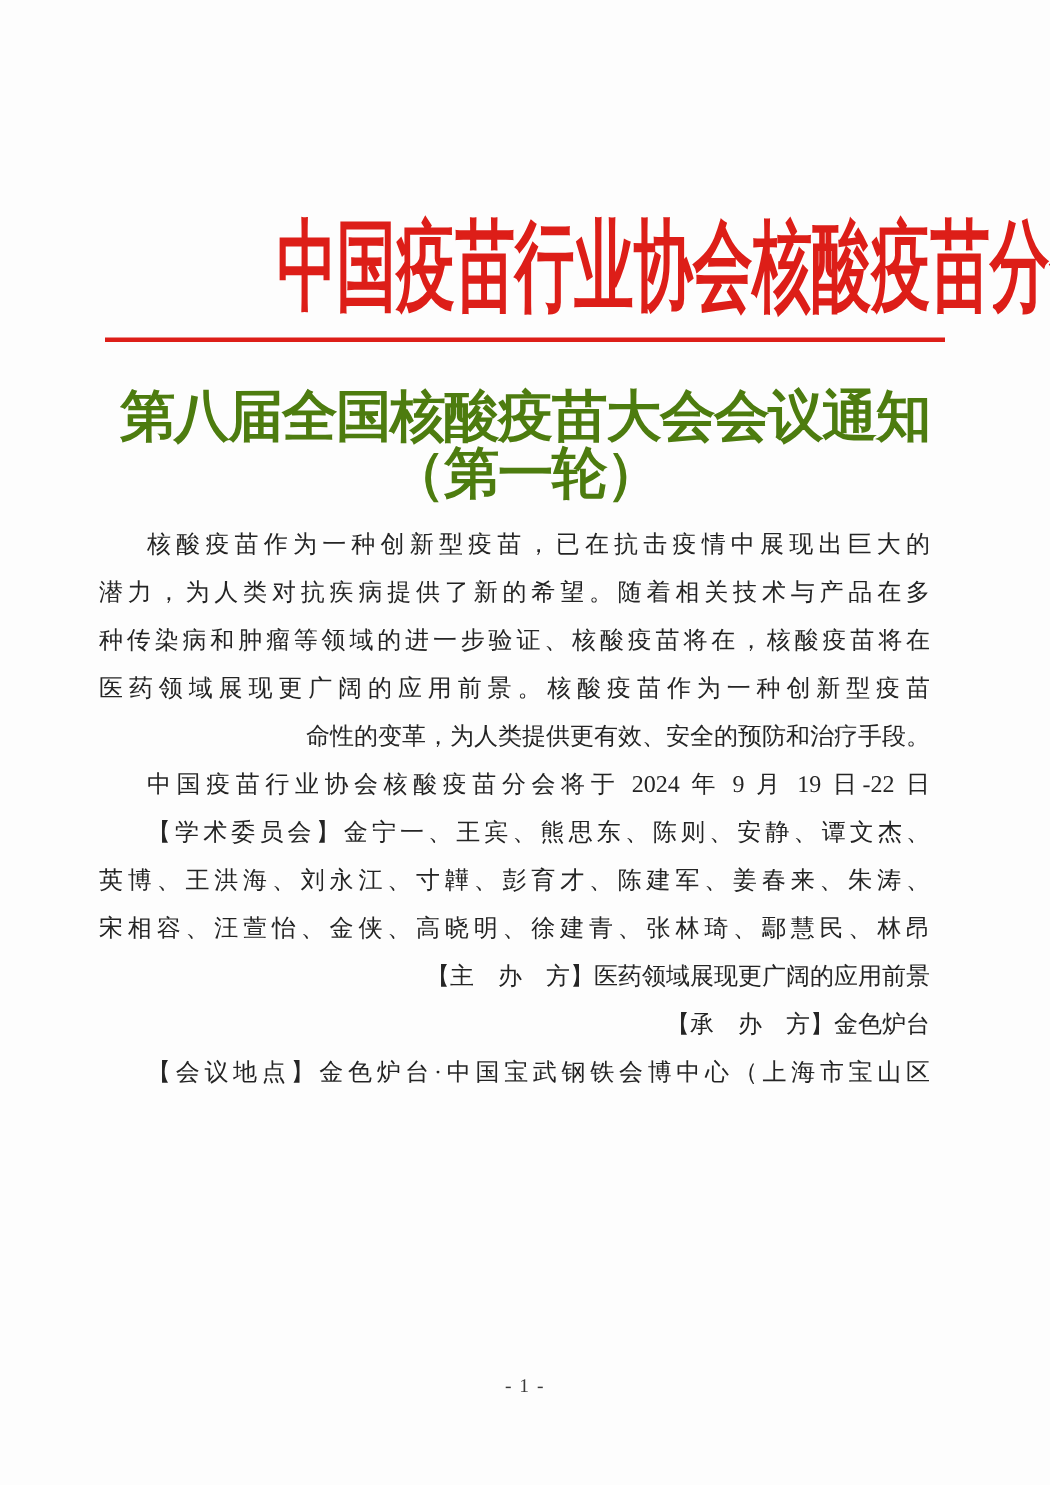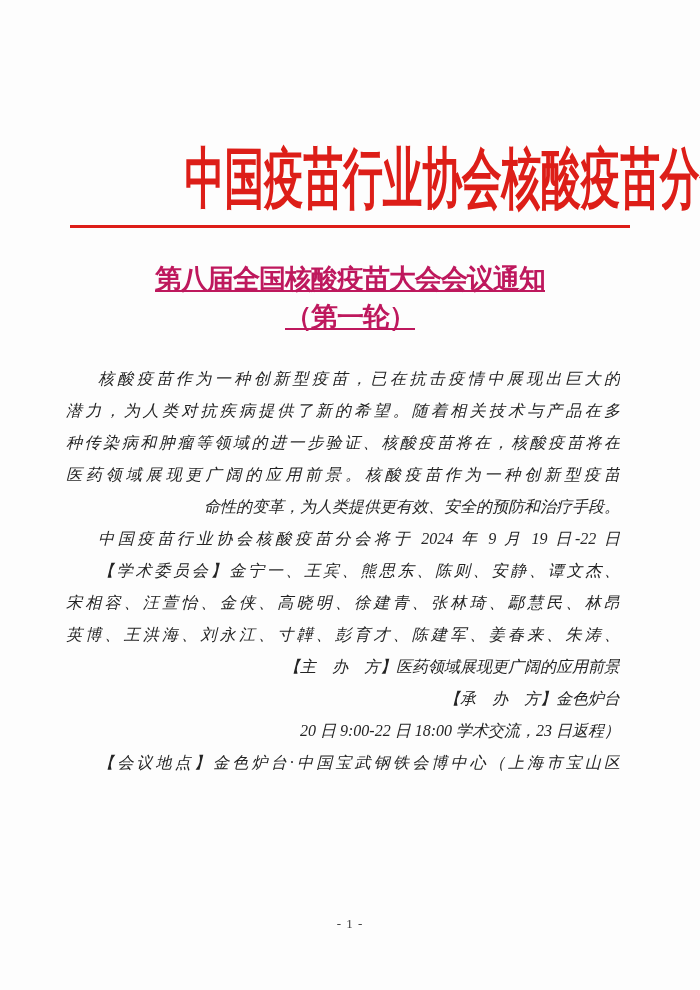--- a/index.html
+++ b/index.html
@@ -29,30 +29,28 @@
   }
   .red-rule {
     width: 560px;
     height: 3px;
     margin: 13px auto 0 auto;
     background: var(--accent, #dd1e18);
   }
   .doc-title {
     margin-top: 32px;
     text-align: center;
-    font-size: 27px;
+    font-size: 37px;
     line-height: 38px;
     font-weight: 700;
     letter-spacing: -1px;
-    color: #be185d;
-    text-decoration: underline;
+    color: #4d7c0f;
   }
   .doc-body {
-    margin: 27px 80px 0 66px; 
-    font-style: italic;
+    margin: 12px 80px 0 66px; 
   }
   .line {
     font-size: 16px;
     line-height: 32px;
     height: 32px;
     white-space: nowrap;
     overflow: hidden;
     color: #242424;
     text-align: right;
   }
@@ -88,23 +86,22 @@
   </div>
 
   <div class="doc-body">
       <div class="line indent justify">核酸疫苗作为一种创新型疫苗，已在抗击疫情中展现出巨大的</div>
       <div class="line justify">潜力，为人类对抗疾病提供了新的希望。随着相关技术与产品在多</div>
       <div class="line justify">种传染病和肿瘤等领域的进一步验证、核酸疫苗将在，核酸疫苗将在</div>
       <div class="line justify">医药领域展现更广阔的应用前景。核酸疫苗作为一种创新型疫苗</div>
       <div class="line">命性的变革，为人类提供更有效、安全的预防和治疗手段。</div>
       <div class="line indent justify">中国疫苗行业协会核酸疫苗分会将于 2024 年 9 月 19 日-22 日</div>
       <div class="line indent justify">【学术委员会】金宁一、王宾、熊思东、陈则、安静、谭文杰、</div>
+      <div class="line justify">英博、王洪海、刘永江、寸韡、彭育才、陈建军、姜春来、朱涛、</div>
       <div class="line justify">宋相容、汪萱怡、金侠、高晓明、徐建青、张林琦、鄢慧民、林昂</div>
-      <div class="line justify">英博、王洪海、刘永江、寸韡、彭育才、陈建军、姜春来、朱涛、</div>
       <div class="line indent">【主　办　方】医药领域展现更广阔的应用前景</div>
       <div class="line indent">【承　办　方】金色炉台</div>
-      <div class="line">20 日 9:00-22 日 18:00 学术交流，23 日返程）</div>
       <div class="line indent justify">【会议地点】金色炉台·中国宝武钢铁会博中心（上海市宝山区</div>
     </div>
 
   <div class="page-number">- 1 -</div>
 
 </div>
 
 </body></html>

